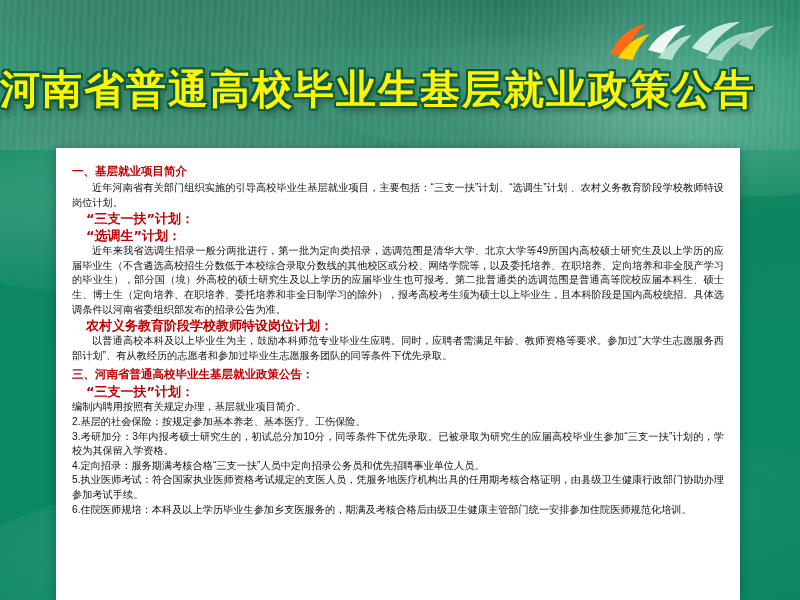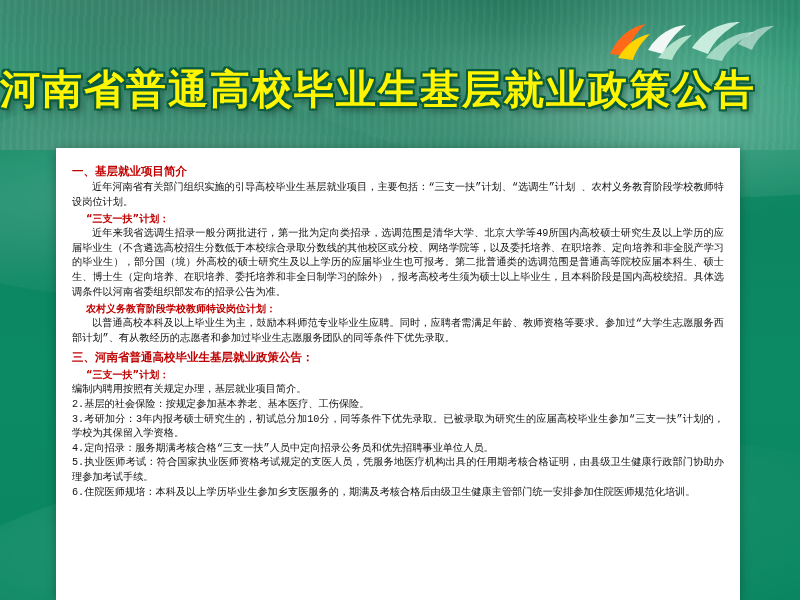--- a/index.html
+++ b/index.html
@@ -120,35 +120,35 @@
     color: #c00000;
     font-weight: bold;
     font-size: 11.5px;
     line-height: 17px;
     margin: 3px 0 1px 0;
     font-family: "DejaVu Sans", "Liberation Sans", sans-serif;
   }
   .sub-head {
     color: #c00000;
     font-weight: bold;
-    font-size: 10px;
+    font-size: 13px;
     line-height: 16px;
     margin: 1px 0 0 0;
     padding-left: 14px;
     font-family: "DejaVu Sans", "Liberation Sans", sans-serif;
   }
   .para {
     color: #111111;
     font-size: 10.2px;
     line-height: 14.6px;
     margin: 0;
     text-align: justify;
     text-justify: inter-ideograph;
     text-indent: 20px;
-    font-family: Liberation Mono, monospace;
+    font-family: Liberation Sans, sans-serif;
   }
   .para.noindent {
     text-indent: 0;
   }
   .fade-bottom {
     position: absolute;
     left: 0; bottom: 0;
     width: 688px; height: 26px;
     background: linear-gradient(180deg, rgba(255,255,255,0) 0%, rgba(255,255,255,0.0) 30%, rgba(255,255,255,0) 100%);
   }
@@ -179,20 +179,21 @@
     <div class="main-title">河南省普通高校毕业生基层就业政策公告</div>
   </div>
 
   <div class="panel">
     <div class="panel-inner">
 
       <div class="sec-head">一、基层就业项目简介</div>
       <p class="para">近年河南省有关部门组织实施的引导高校毕业生基层就业项目，主要包括：“三支一扶”计划、“选调生”计划 、农村义务教育阶段学校教师特设岗位计划。</p>
 
       <div class="sub-head">“三支一扶”计划：</div>
+      <div class="sub-head">“选调生”计划：</div>
       <p class="para">近年来我省选调生招录一般分两批进行，第一批为定向类招录，选调范围是清华大学、北京大学等49所国内高校硕士研究生及以上学历的应届毕业生（不含遴选高校招生分数低于本校综合录取分数线的其他校区或分校、网络学院等，以及委托培养、在职培养、定向培养和非全脱产学习的毕业生），部分国（境）外高校的硕士研究生及以上学历的应届毕业生也可报考。第二批普通类的选调范围是普通高等院校应届本科生、硕士生、博士生（定向培养、在职培养、委托培养和非全日制学习的除外），报考高校考生须为硕士以上毕业生，且本科阶段是国内高校统招。具体选调条件以河南省委组织部发布的招录公告为准。</p>
       <div class="sub-head">农村义务教育阶段学校教师特设岗位计划：</div>
       <p class="para">以普通高校本科及以上毕业生为主，鼓励本科师范专业毕业生应聘。同时，应聘者需满足年龄、教师资格等要求。参加过“大学生志愿服务西部计划”、有从教经历的志愿者和参加过毕业生志愿服务团队的同等条件下优先录取。</p>
 
       <div class="sec-head">三、河南省普通高校毕业生基层就业政策公告：</div>
       <div class="sub-head">“三支一扶”计划：</div>
       <p class="para noindent">编制内聘用按照有关规定办理，基层就业项目简介。</p>
       <p class="para noindent">2.基层的社会保险：按规定参加基本养老、基本医疗、工伤保险。</p>
       <p class="para noindent">3.考研加分：3年内报考硕士研究生的，初试总分加10分，同等条件下优先录取。已被录取为研究生的应届高校毕业生参加“三支一扶”计划的，学校为其保留入学资格。</p>
       <p class="para noindent">4.定向招录：服务期满考核合格“三支一扶”人员中定向招录公务员和优先招聘事业单位人员。</p>

